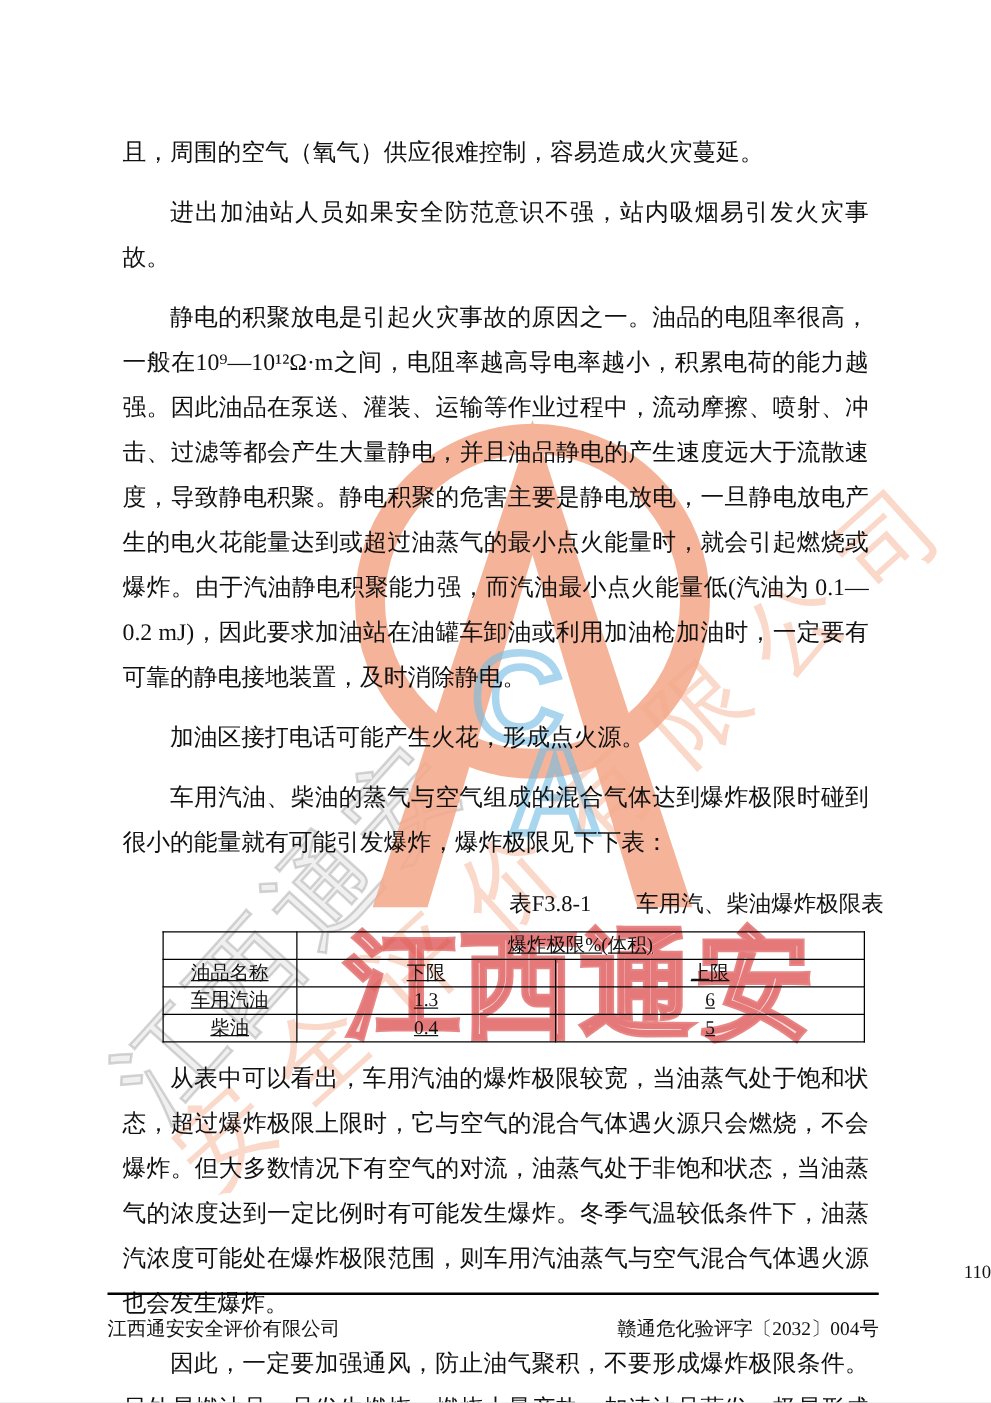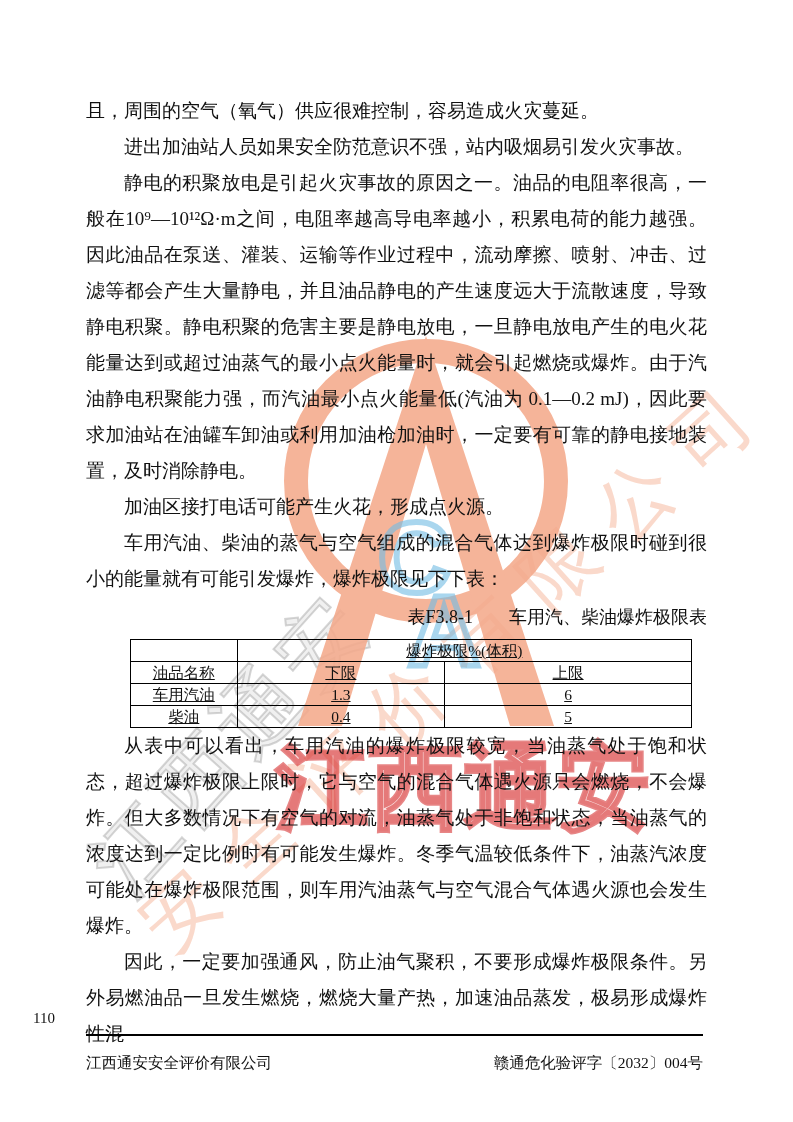--- a/index.html
+++ b/index.html
@@ -41,21 +41,21 @@
   .content-layer{position:absolute;inset:0;z-index:1;}
   .header{
     position:absolute;top:58px;left:86px;right:86px;
     text-align:center;font-size:15.5px;line-height:22px;
     padding-bottom:5px;border-bottom:2.5px solid #000;
   }
   .body-text{
     position:absolute;top:93px;left:86px;right:86px;
     font-size:19px;line-height:36px;text-align:justify;
   }
-  .body-text p{margin:0;text-indent:2em;}
+  .body-text p{margin:12px;text-indent:2em;}
   .body-text p.noindent{text-indent:0;}
   .section-heading{font-weight:bold;text-indent:0 !important;}
   .table-caption{
     text-align:right;text-indent:0 !important;
     font-size:18px;margin:2px 0 4px 0 !important;
     white-space:pre;
   }
   table.limits{
     border-collapse:collapse;
     margin-left:44px;
@@ -65,21 +65,21 @@
     text-decoration:underline;
   }
   table.limits td,table.limits th{
     border:1.5px solid #000;
     padding:1px 2px;
     font-weight:normal;
     height:19px;
   }
   .page-number{
     position:absolute;top:1010px;left:0;right:0;
-    text-align:left;font-size:15px;padding-left:33px;
+    text-align:right;font-size:15px;padding-left:33px;
   }
   .footer{
     position:absolute;top:1034px;left:86px;right:90px;
     border-top:2.5px solid #000;
     padding-top:17px;
     display:flex;justify-content:space-between;
     font-size:15.5px;
   }
 </style>
 </head>

